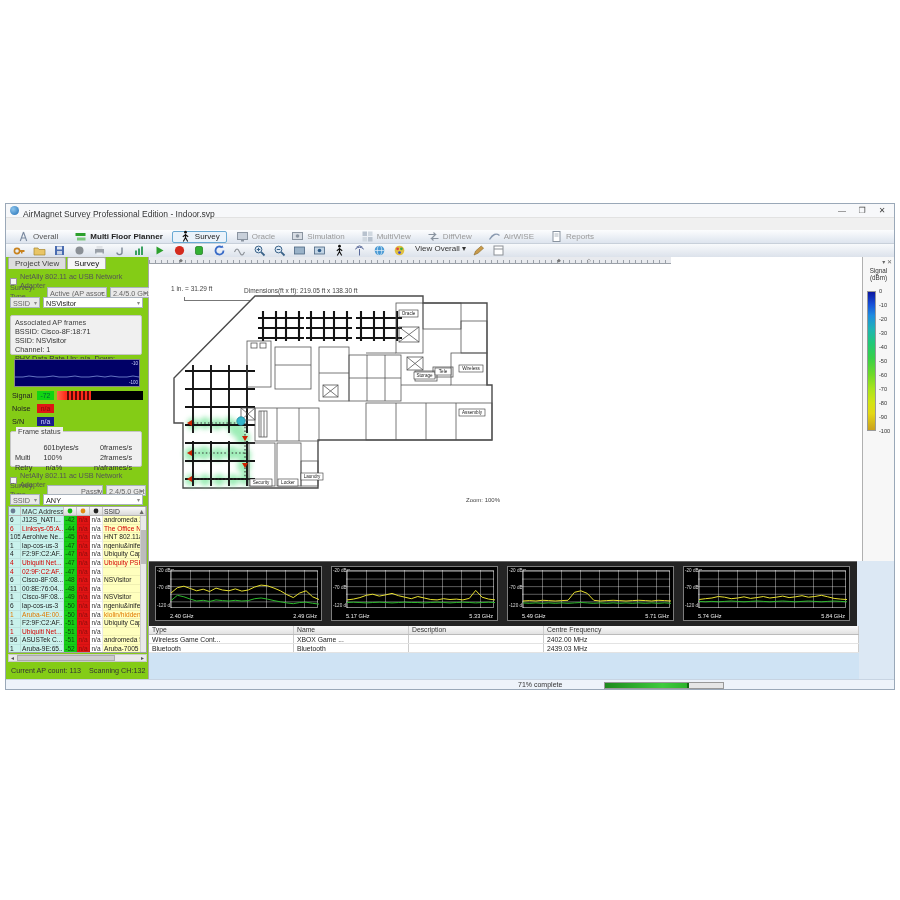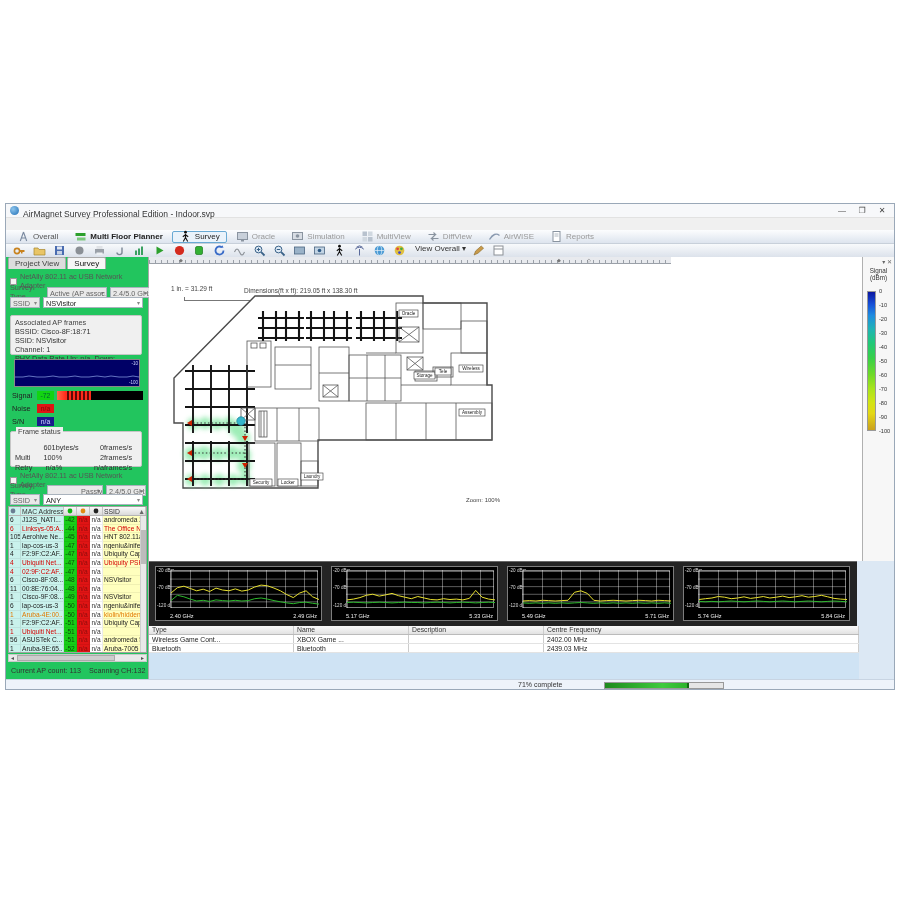--- a/index.html
+++ b/index.html
@@ -22,21 +22,21 @@
   .rtab{display:flex;align-items:center;height:12px;padding:0 6px;margin-right:2px;font-size:8px;color:#555;border:1px solid transparent;}
   .rtab .ricon{display:inline-flex;margin-right:3px;}
   .rtab.active{border:1px solid #6aaad4;background:#eaf3fb;border-radius:2px;color:#222;}
   .rtab.bold{font-weight:bold;color:#222;}
   .rtab.dis{color:#999;}
   
   .toolbar{position:absolute;left:0;top:40px;width:100%;height:14px;background:linear-gradient(#f8fafc,#dce2eb);display:flex;align-items:flex-start;padding-left:7px;border-bottom:1px solid #b9c2cf;}
   .tbico{display:inline-flex;width:13px;height:13px;margin-right:7px;align-items:center;justify-content:center;}
   .viewdrop{font-size:8px;color:#333;margin:0 6px 0 2px;white-space:nowrap;}
   
-  .lpanel{position:absolute;left:0;top:53px;width:143px;bottom:10px;background:#22c55e;border-right:1px solid #a8a8a8;}
+  .lpanel{position:absolute;left:0;top:53px;width:143px;bottom:10px;background:#84cc16;border-right:1px solid #a8a8a8;}
   .ptabs{position:absolute;left:2px;top:0;height:12px;display:flex;}
   .ptab{padding:1px 6px;font-size:8px;border:1px solid #aaa;border-bottom:none;background:#ddd;color:#444;margin-right:1px;border-radius:2px 2px 0 0;}
   .ptab.on{background:#f6f6f6;color:#111;}
   .chkrow{position:absolute;left:4px;display:flex;align-items:center;font-size:7.3px;color:#555;}
   .chk{width:7px;height:7px;border:1px solid #999;background:#f4f4f4;margin-right:3px;display:inline-block;}
   .selrow{position:absolute;left:4px;display:flex;align-items:center;font-size:7.3px;}
   .sel{border:1px solid #aab3bd;background:#e9e9e9;color:#666;height:11px;line-height:9px;padding:1px 2px;position:relative;margin-right:3px;white-space:nowrap;overflow:hidden;}
   .sel.white{background:#fff;color:#222;}
   .sel .da{float:right;color:#888;margin-left:3px;font-size:6px;}
   .grp{position:absolute;left:4px;width:132px;border:1px solid #c6c6c6;border-radius:2px;background:#f0f0f0;font-size:7.3px;color:#333;padding:2px 4px;}

